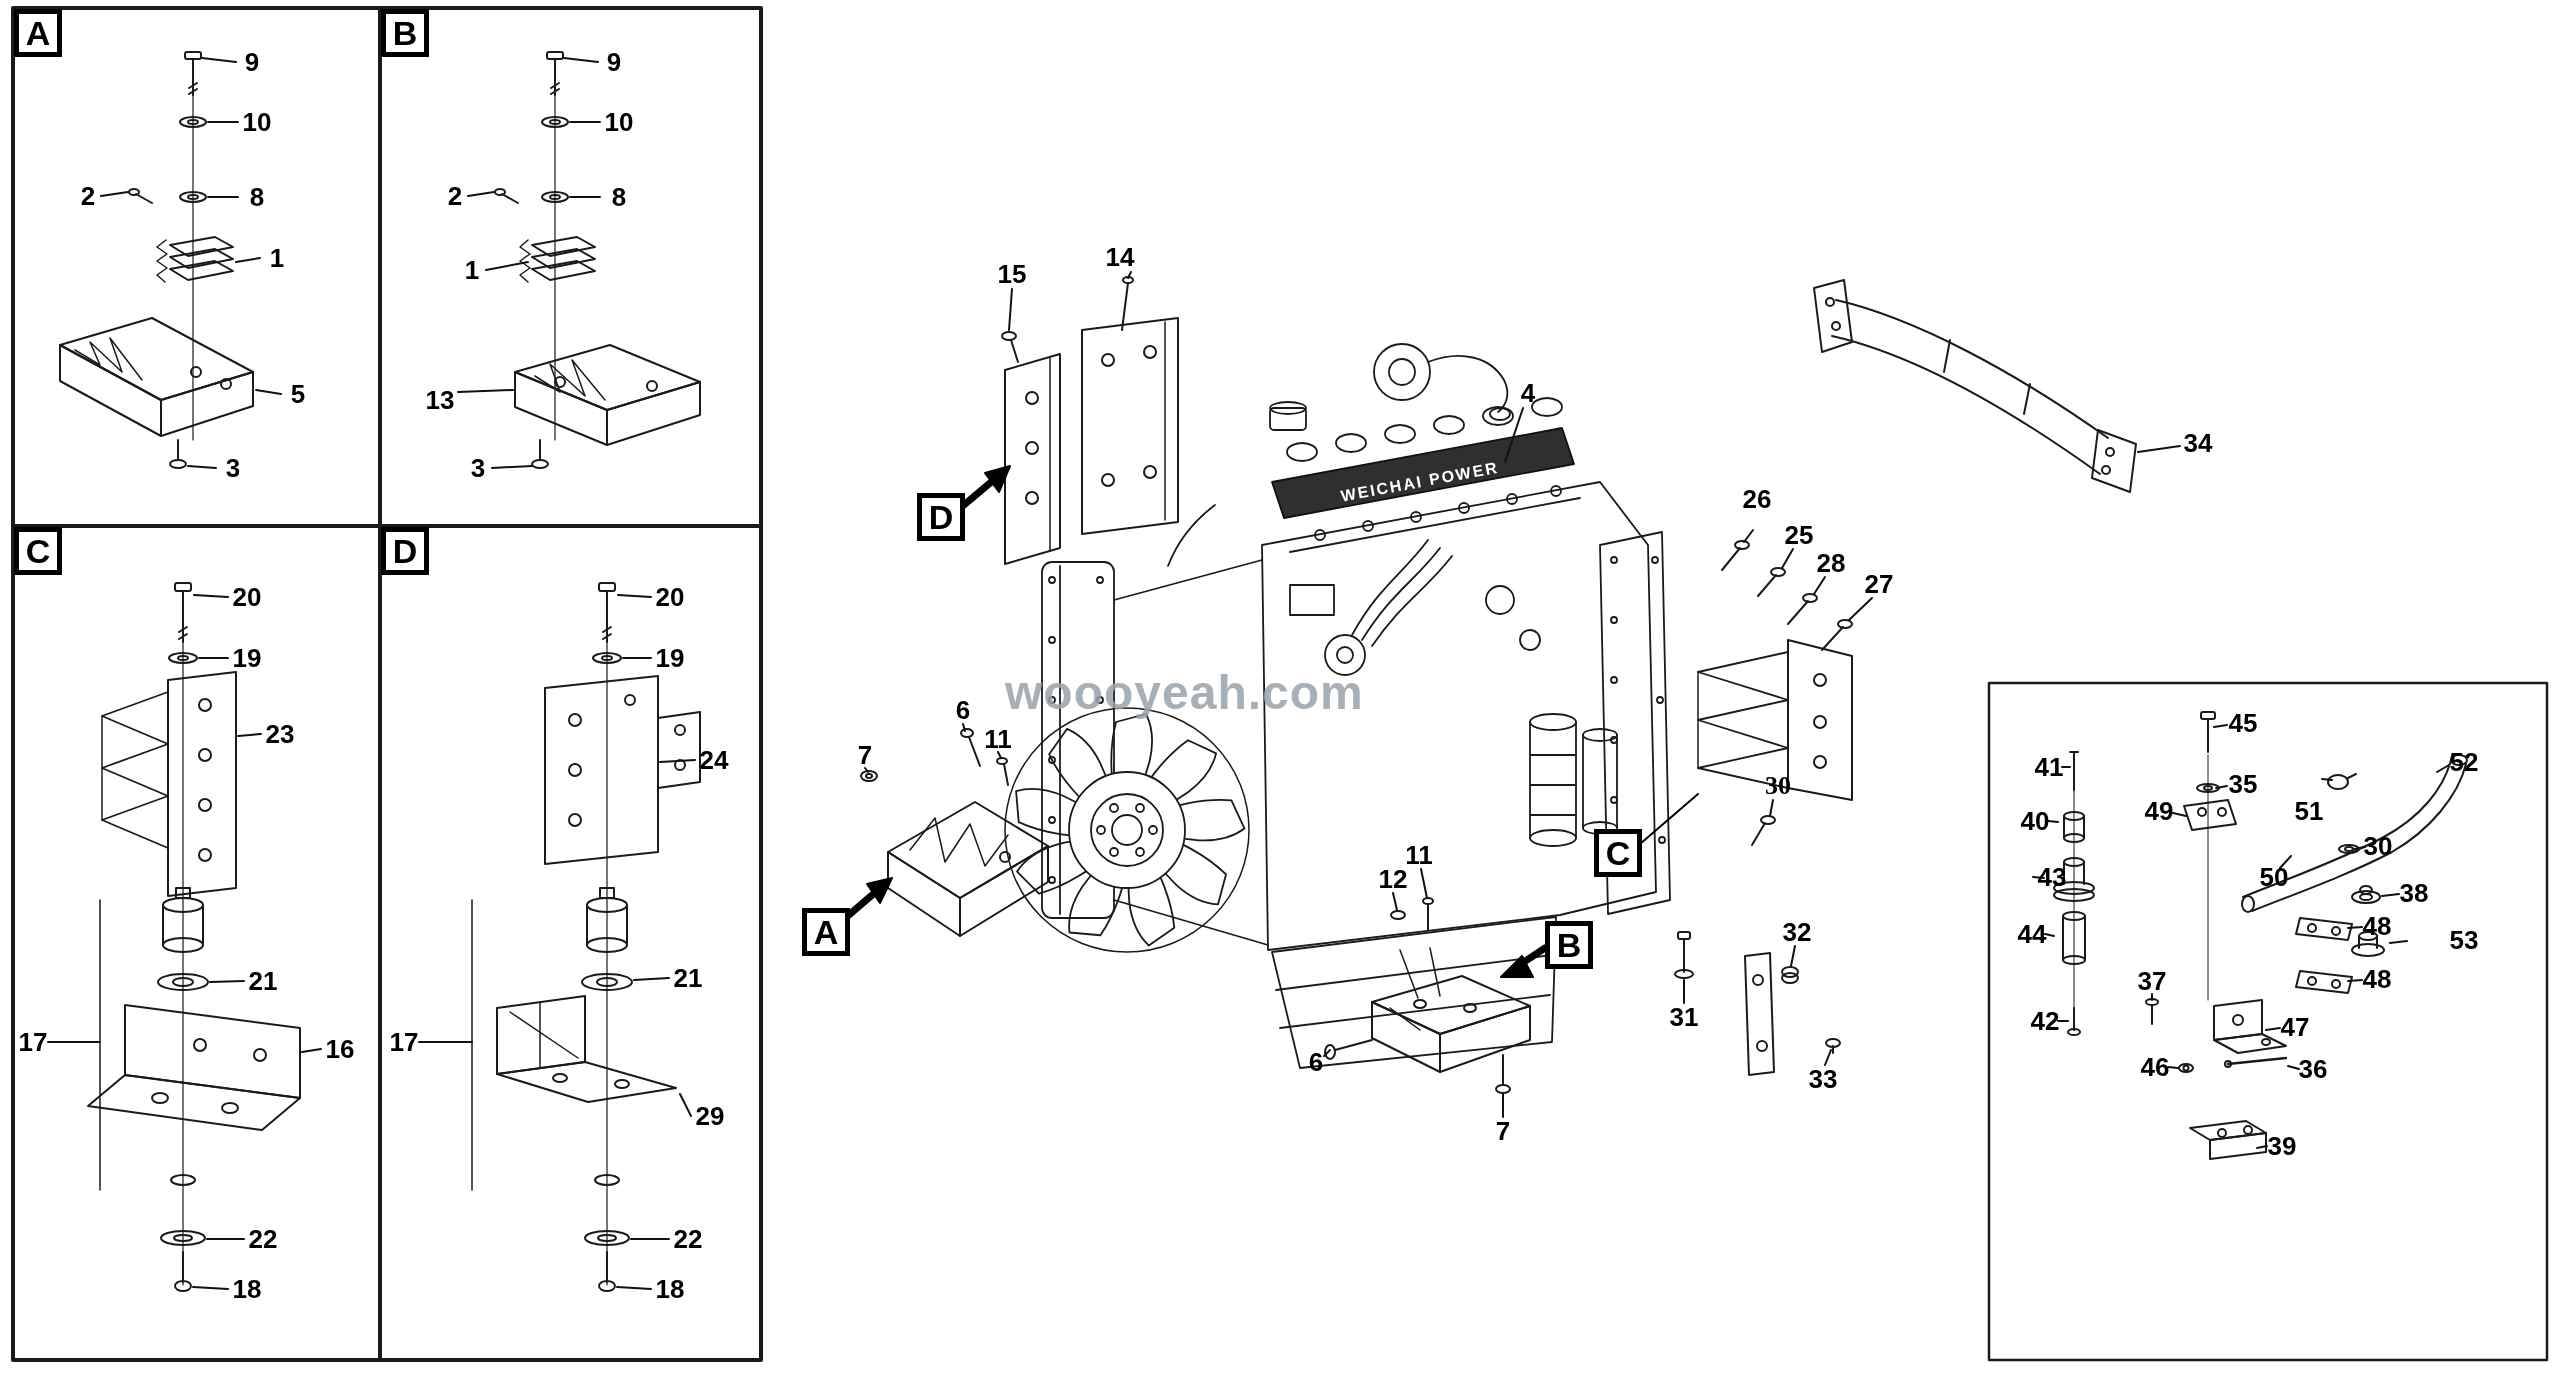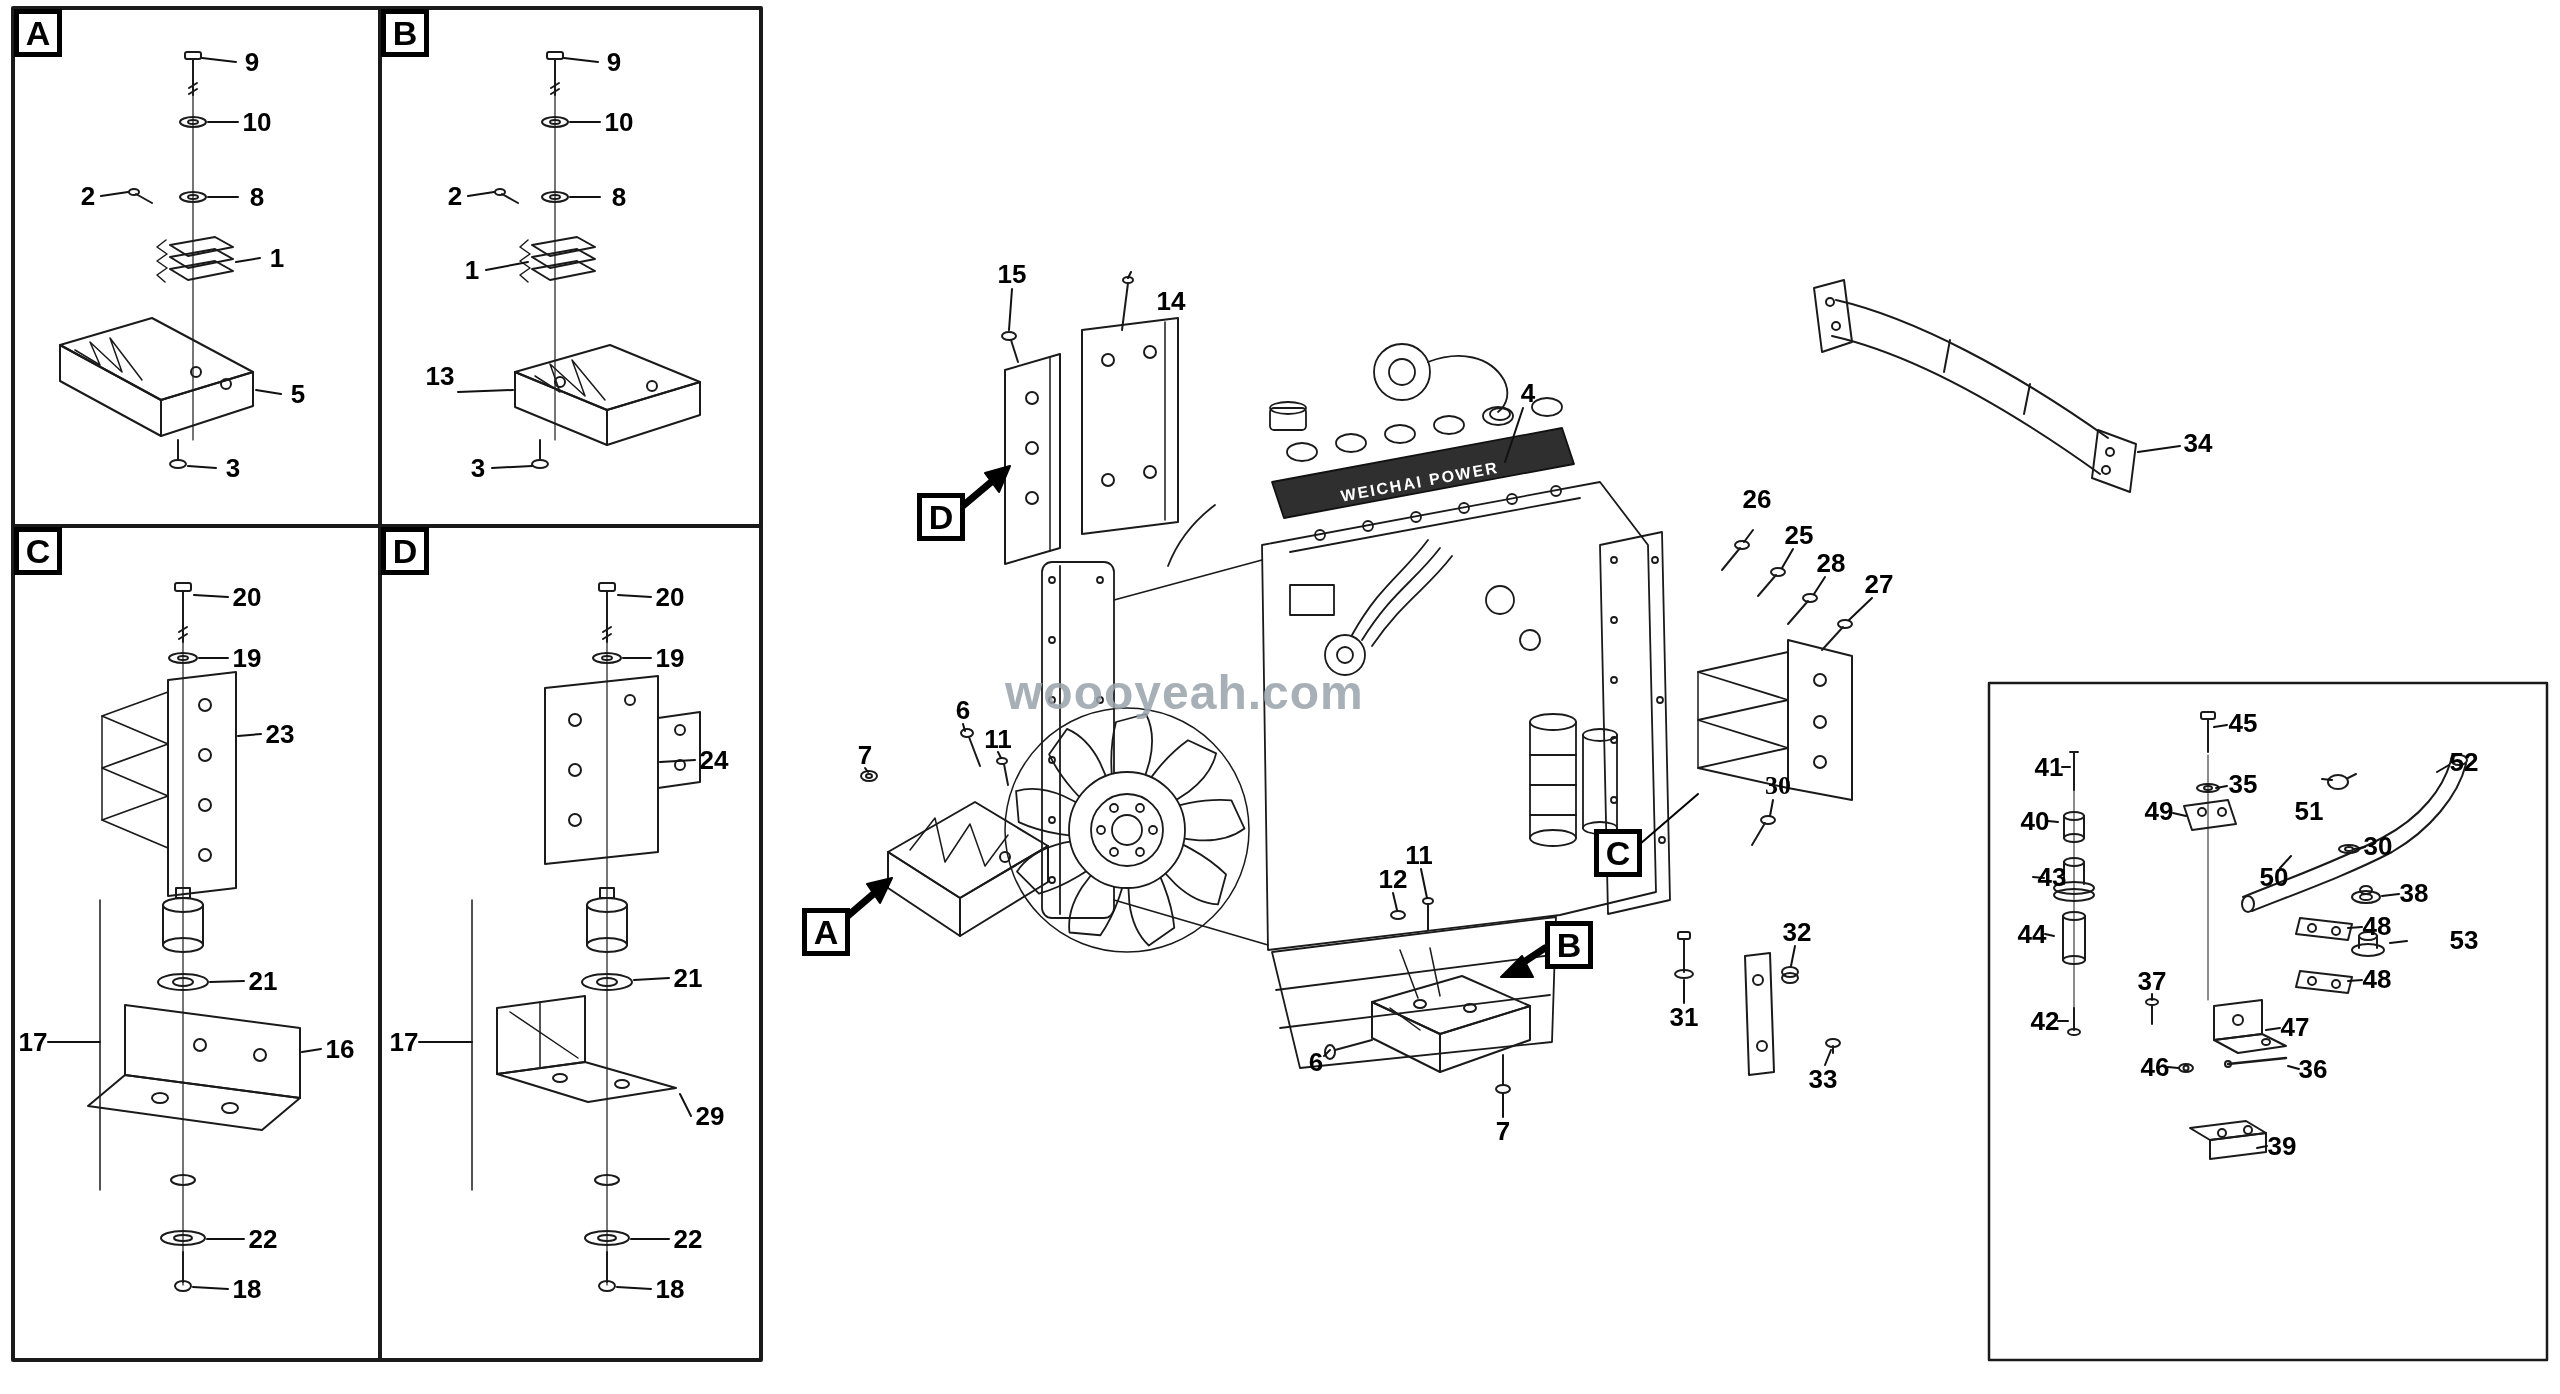--- a/index.html
+++ b/index.html
@@ -515,40 +515,40 @@
       <div class="callout" style="left: 88px; top: 196px;">2</div>
       <div class="callout" style="left: 257px; top: 197px;">8</div>
       <div class="callout" style="left: 277px; top: 258px;">1</div>
       <div class="callout" style="left: 298px; top: 394px;">5</div>
       <div class="callout" style="left: 233px; top: 468px;">3</div>
       <div class="callout" style="left: 614px; top: 62px;">9</div>
       <div class="callout" style="left: 619px; top: 122px;">10</div>
       <div class="callout" style="left: 455px; top: 196px;">2</div>
       <div class="callout" style="left: 619px; top: 197px;">8</div>
       <div class="callout" style="left: 472px; top: 270px;">1</div>
-      <div class="callout" style="left: 440px; top: 376px;">13</div>
+      <div class="callout" style="left: 440px; top: 400px;">13</div>
       <div class="callout" style="left: 478px; top: 468px;">3</div>
       <div class="callout" style="left: 247px; top: 597px;">20</div>
       <div class="callout" style="left: 247px; top: 658px;">19</div>
       <div class="callout" style="left: 280px; top: 734px;">23</div>
       <div class="callout" style="left: 263px; top: 981px;">21</div>
       <div class="callout" style="left: 340px; top: 1049px;">16</div>
       <div class="callout" style="left: 33px; top: 1042px;">17</div>
       <div class="callout" style="left: 263px; top: 1239px;">22</div>
       <div class="callout" style="left: 247px; top: 1289px;">18</div>
       <div class="callout" style="left: 670px; top: 597px;">20</div>
       <div class="callout" style="left: 670px; top: 658px;">19</div>
       <div class="callout" style="left: 714px; top: 760px;">24</div>
       <div class="callout" style="left: 688px; top: 978px;">21</div>
       <div class="callout" style="left: 404px; top: 1042px;">17</div>
       <div class="callout" style="left: 710px; top: 1116px;">29</div>
       <div class="callout" style="left: 688px; top: 1239px;">22</div>
       <div class="callout" style="left: 670px; top: 1289px;">18</div>
       <div class="callout" style="left: 1012px; top: 274px;">15</div>
-      <div class="callout" style="left: 1171px; top: 257px; margin-top: 44px;">14</div>
+      <div class="callout" style="left: 1120px; top: 257px;">14</div>
       <div class="callout" style="left: 1528px; top: 393px;">4</div>
       <div class="callout" style="left: 1757px; top: 499px;">26</div>
       <div class="callout" style="left: 1799px; top: 535px;">25</div>
       <div class="callout" style="left: 1831px; top: 563px;">28</div>
       <div class="callout" style="left: 1879px; top: 584px;">27</div>
       <div class="callout" style="left: 2198px; top: 443px;">34</div>
       <div class="callout" style="left: 1778px; top: 786px; font-family: Liberation Serif, serif;">30</div>
       <div class="callout" style="left: 963px; top: 710px;">6</div>
       <div class="callout" style="left: 998px; top: 739px;">11</div>
       <div class="callout" style="left: 865px; top: 755px;">7</div>

